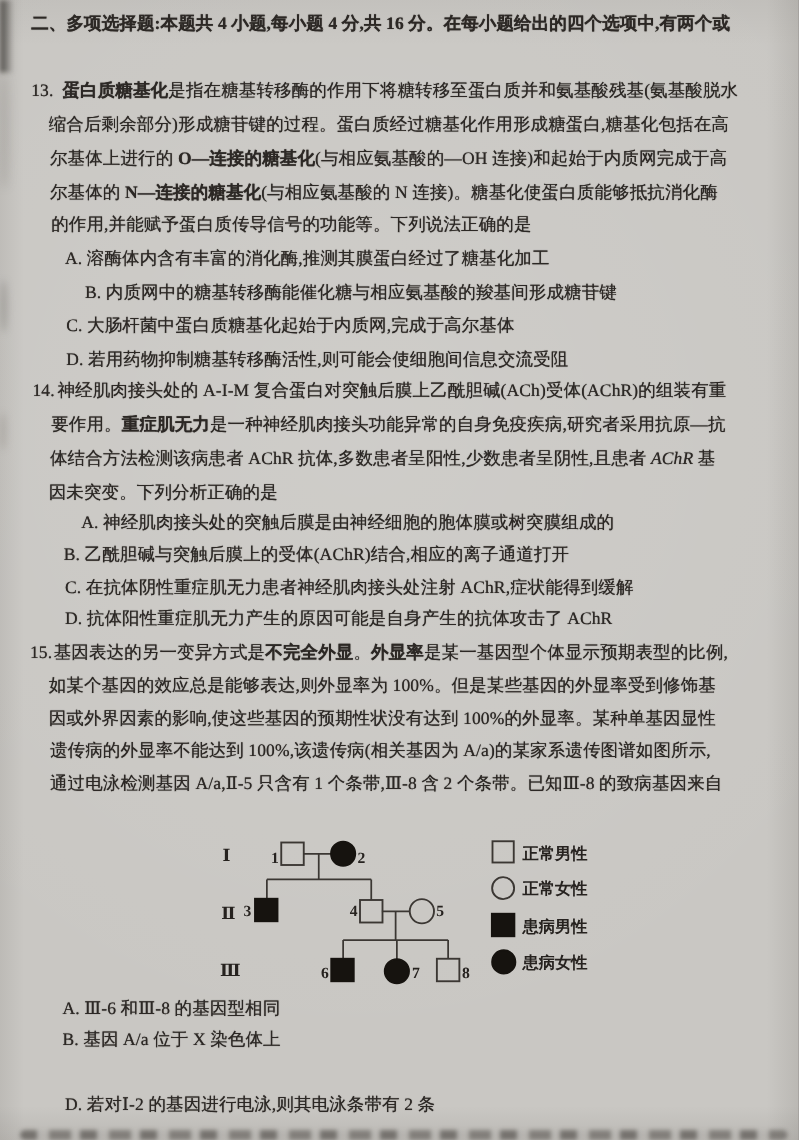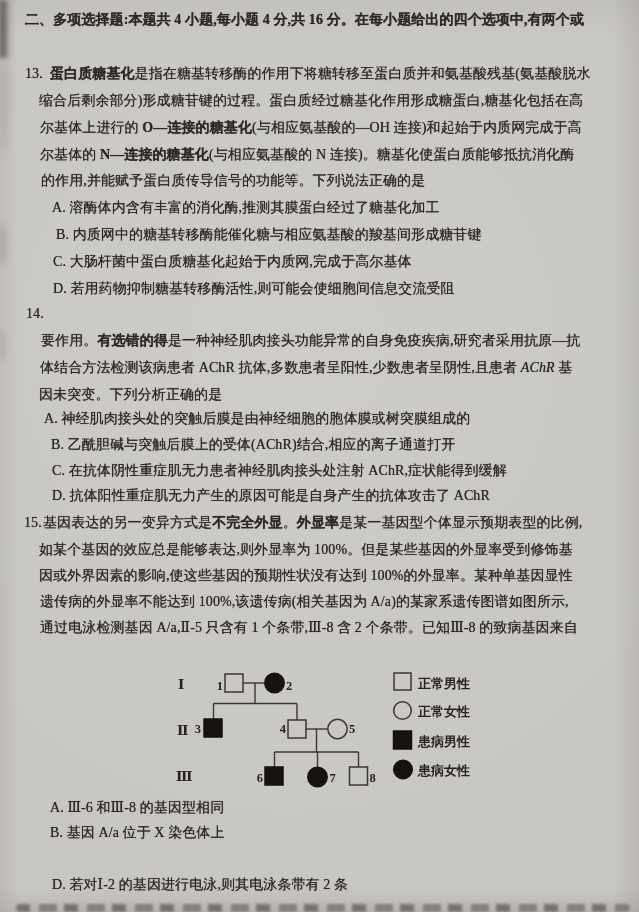--- a/index.html
+++ b/index.html
@@ -67,29 +67,30 @@
 
   <div class="line hdr" style="left:25px;top:11px"><span class="b">二、多项选择题:本题共 4 小题,每小题 4 分,共 16 分。在每小题给出的四个选项中,有两个或</span></div>
 
   <div class="line" style="left:25px;top:65px">13.</div>
   <div class="line" style="left:39px;top:92px"><span>缩合后剩余部分)形成糖苷键的过程。蛋白质经过糖基化作用形成糖蛋白,糖基化包括在高</span></div>
   <div class="line" style="left:50px;top:65px"><span class="b">蛋白质糖基化</span><span>是指在糖基转移酶的作用下将糖转移至蛋白质并和氨基酸残基(氨基酸脱水</span></div>
   <div class="line" style="left:40px;top:119px"><span>尔基体上进行的 </span><span class="b">O—连接的糖基化</span><span>(与相应氨基酸的—OH 连接)和起始于内质网完成于高</span></div>
   <div class="line" style="left:40px;top:146px"><span>尔基体的 </span><span class="b">N—连接的糖基化</span><span>(与相应氨基酸的 N 连接)。糖基化使蛋白质能够抵抗消化酶</span></div>
   <div class="line" style="left:41px;top:172px"><span>的作用,并能赋予蛋白质传导信号的功能等。下列说法正确的是</span></div>
   <div class="line" style="left:52px;top:199px">A. 溶酶体内含有丰富的消化酶,推测其膜蛋白经过了糖基化加工</div>
-  <div class="line" style="left:56px;top:226px">B. 内质网中的糖基转移酶能催化糖与相应氨基酸的羧基间形成糖苷键</div>
+  <div class="line" style="left:68px;top:226px">B. 内质网中的糖基转移酶能催化糖与相应氨基酸的羧基间形成糖苷键</div>
   <div class="line" style="left:53px;top:253px">C. 大肠杆菌中蛋白质糖基化起始于内质网,完成于高尔基体</div>
   <div class="line" style="left:53px;top:280px">D. 若用药物抑制糖基转移酶活性,则可能会使细胞间信息交流受阻</div>
 
   <div class="line" style="left:26px;top:305px">14.</div>
-  <div class="line" style="left:41px;top:332px"><span>要作用。</span><span class="b">有选错的得</span><span>是一种神经肌肉接头功能异常的自身免疫疾病,研究者采用抗原—抗</span></div>
+  <div class="line" style="left:46px;top:305px"><span>神经肌肉接头处的 A-I-M 复合蛋白对突触后膜上乙酰胆碱(ACh)受体(AChR)的组装有重</span></div>
+  <div class="line" style="left:41px;top:332px"><span>要作用。</span><span class="b">重症肌无力</span><span>是一种神经肌肉接头功能异常的自身免疫疾病,研究者采用抗原—抗</span></div>
   <div class="line" style="left:40px;top:359px"><span>体结合方法检测该病患者 AChR 抗体,多数患者呈阳性,少数患者呈阴性,且患者 </span><span class="i">AChR</span><span> 基</span></div>
   <div class="line" style="left:39px;top:386px"><span>因未突变。下列分析正确的是</span></div>
-  <div class="line" style="left:44px;top:410px">A. 神经肌肉接头处的突触后膜是由神经细胞的胞体膜或树突膜组成的</div>
+  <div class="line" style="left:65px;top:410px">A. 神经肌肉接头处的突触后膜是由神经细胞的胞体膜或树突膜组成的</div>
   <div class="line" style="left:51px;top:436px">B. 乙酰胆碱与突触后膜上的受体(AChR)结合,相应的离子通道打开</div>
   <div class="line" style="left:52px;top:462px">C. 在抗体阴性重症肌无力患者神经肌肉接头处注射 AChR,症状能得到缓解</div>
   <div class="line" style="left:52px;top:487px">D. 抗体阳性重症肌无力产生的原因可能是自身产生的抗体攻击了 AChR</div>
 
   <div class="line" style="left:24px;top:514px">15.</div>
   <div class="line" style="left:43px;top:514px"><span>基因表达的另一变异方式是</span><span class="b">不完全外显</span><span>。</span><span class="b">外显率</span><span>是某一基因型个体显示预期表型的比例,</span></div>
   <div class="line" style="left:39px;top:541px"><span>如某个基因的效应总是能够表达,则外显率为 100%。但是某些基因的外显率受到修饰基</span></div>
   <div class="line" style="left:39px;top:567px"><span>因或外界因素的影响,使这些基因的预期性状没有达到 100%的外显率。某种单基因显性</span></div>
   <div class="line" style="left:40px;top:593px"><span>遗传病的外显率不能达到 100%,该遗传病(相关基因为 A/a)的某家系遗传图谱如图所示,</span></div>
   <div class="line" style="left:40px;top:619px"><span>通过电泳检测基因 A/a,Ⅱ-5 只含有 1 个条带,Ⅲ-8 含 2 个条带。已知Ⅲ-8 的致病基因来自</span></div>

